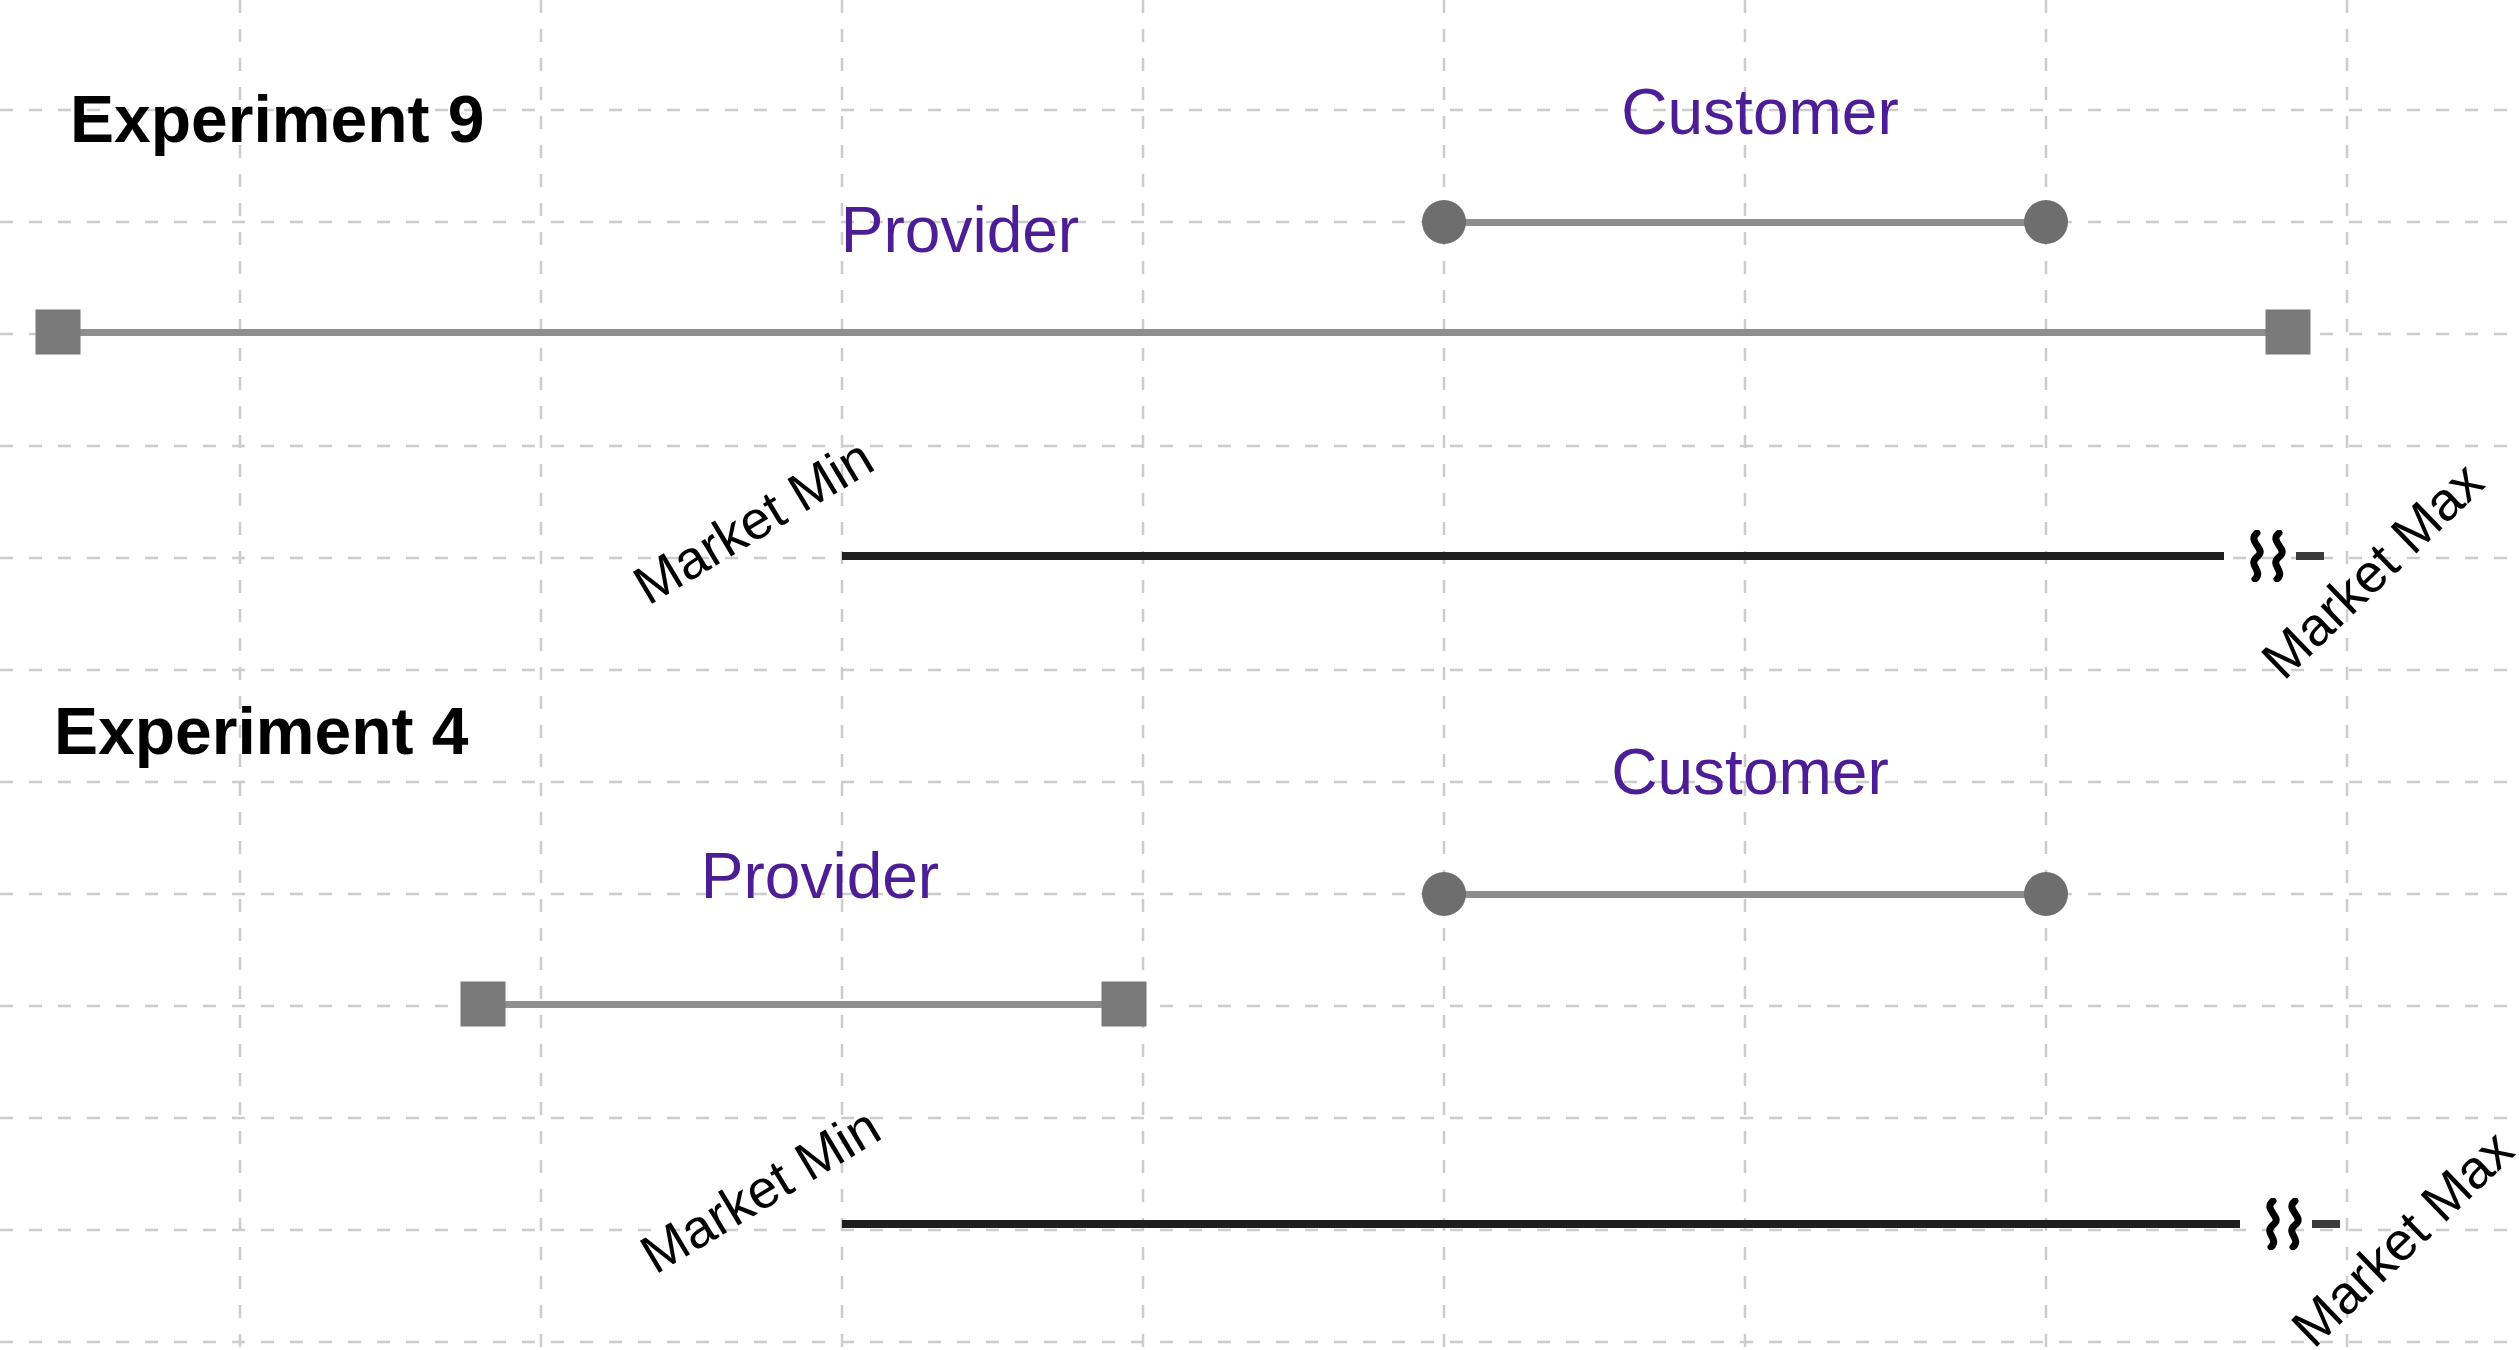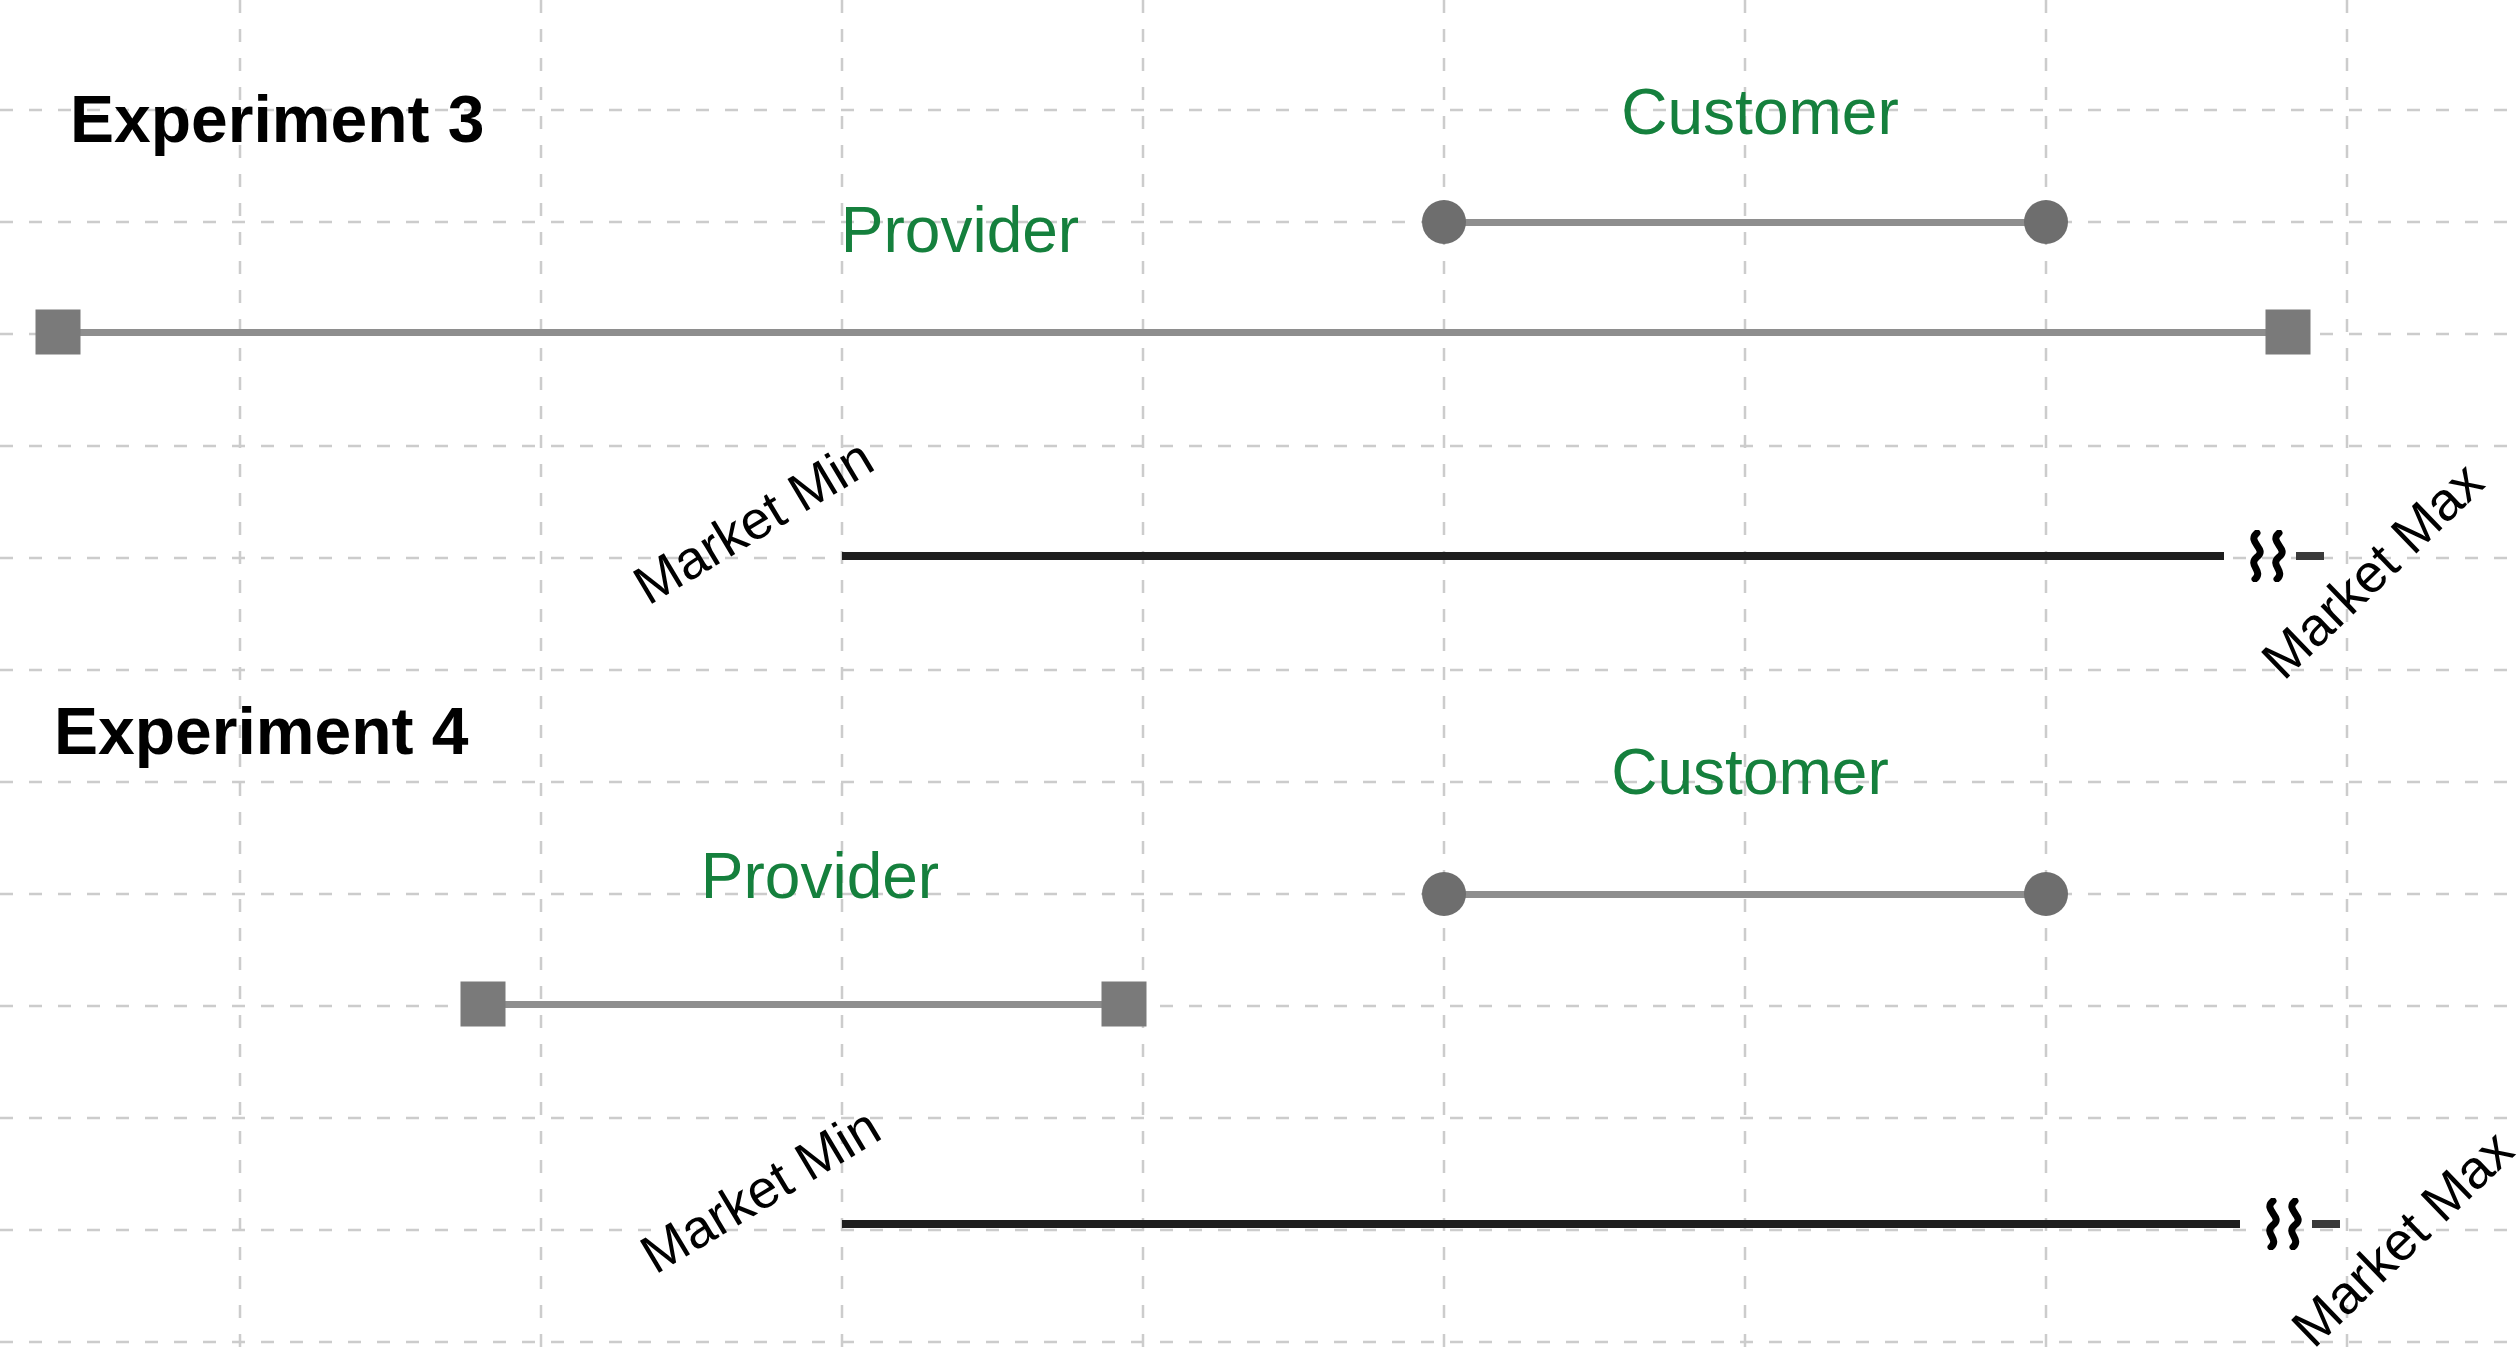--- a/index.html
+++ b/index.html
@@ -17,21 +17,21 @@
     position: absolute; left: 0; top: 0;
     width: 2519px; height: 1350px;
   }
   .exp-title {
     position: absolute;
     font-size: 66px; font-weight: bold; color: #000;
     white-space: nowrap; line-height: 1;
   }
   .seg-label {
     position: absolute;
-    font-size: 64px; font-weight: 400; color: #15803d;
+    font-size: 64px; font-weight: 400; color: #4c1d95;
     white-space: nowrap; line-height: 1;
     transform: translate(-50%, -50%);
   }
   .market-label {
     position: absolute;
     font-size: 54px; font-weight: 400; color: #000;
     white-space: nowrap; line-height: 1;
   }
   .rot-min { transform: translate(-50%, -50%) rotate(-31deg); }
   .rot-max { transform: translate(-50%, -50%) rotate(-44deg); }
@@ -77,21 +77,21 @@
       <line x1="0" y1="670" x2="2519" y2="670" stroke="#cccccc" stroke-width="2.5" stroke-dasharray="13 16"></line>
       <line x1="0" y1="782" x2="2519" y2="782" stroke="#cccccc" stroke-width="2.5" stroke-dasharray="13 16"></line>
       <line x1="0" y1="894" x2="2519" y2="894" stroke="#cccccc" stroke-width="2.5" stroke-dasharray="13 16"></line>
       <line x1="0" y1="1006" x2="2519" y2="1006" stroke="#cccccc" stroke-width="2.5" stroke-dasharray="13 16"></line>
       <line x1="0" y1="1118" x2="2519" y2="1118" stroke="#cccccc" stroke-width="2.5" stroke-dasharray="13 16"></line>
       <line x1="0" y1="1230" x2="2519" y2="1230" stroke="#cccccc" stroke-width="2.5" stroke-dasharray="13 16"></line>
       <line x1="0" y1="1342" x2="2519" y2="1342" stroke="#cccccc" stroke-width="2.5" stroke-dasharray="13 16"></line>
     </svg>
 
   <div>
-    <div class="exp-title" style="left:70px; top:86px;">Experiment 3</div>
+    <div class="exp-title" style="left:70px; top:86px;">Experiment 9</div>
 
     <div class="seg-label" style="left:1760px; top:112px;">Customer</div>
     <div class="gray-line" style="left:1444px; top:219px; width:602px;"></div>
     <div class="marker-circle" style="left:1444px; top:222px;"></div>
     <div class="marker-circle" style="left:2046px; top:222px;"></div>
 
     <div class="seg-label" style="left:960px; top:230px;">Provider</div>
     <div class="gray-line" style="left:58px; top:329px; width:2230px;"></div>
     <div class="marker-square" style="left:58px; top:332px;"></div>
     <div class="marker-square" style="left:2288px; top:332px;"></div>

